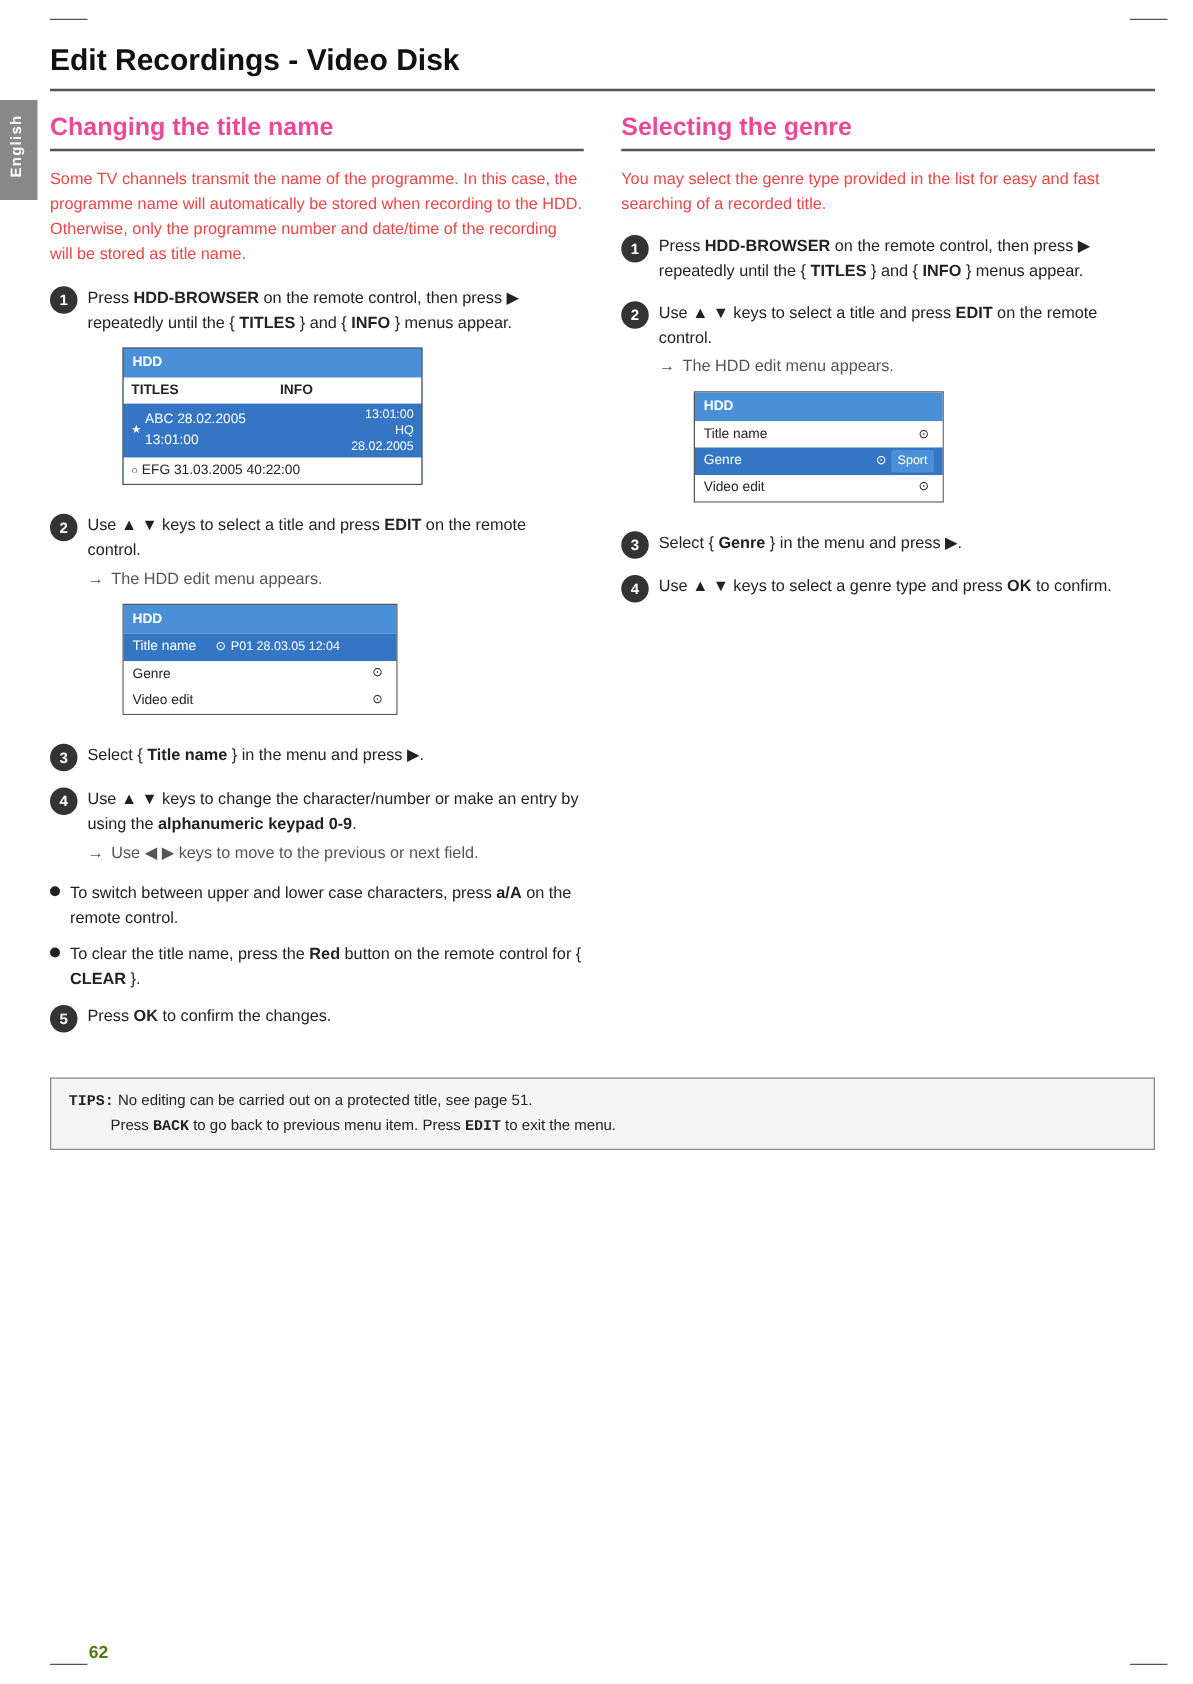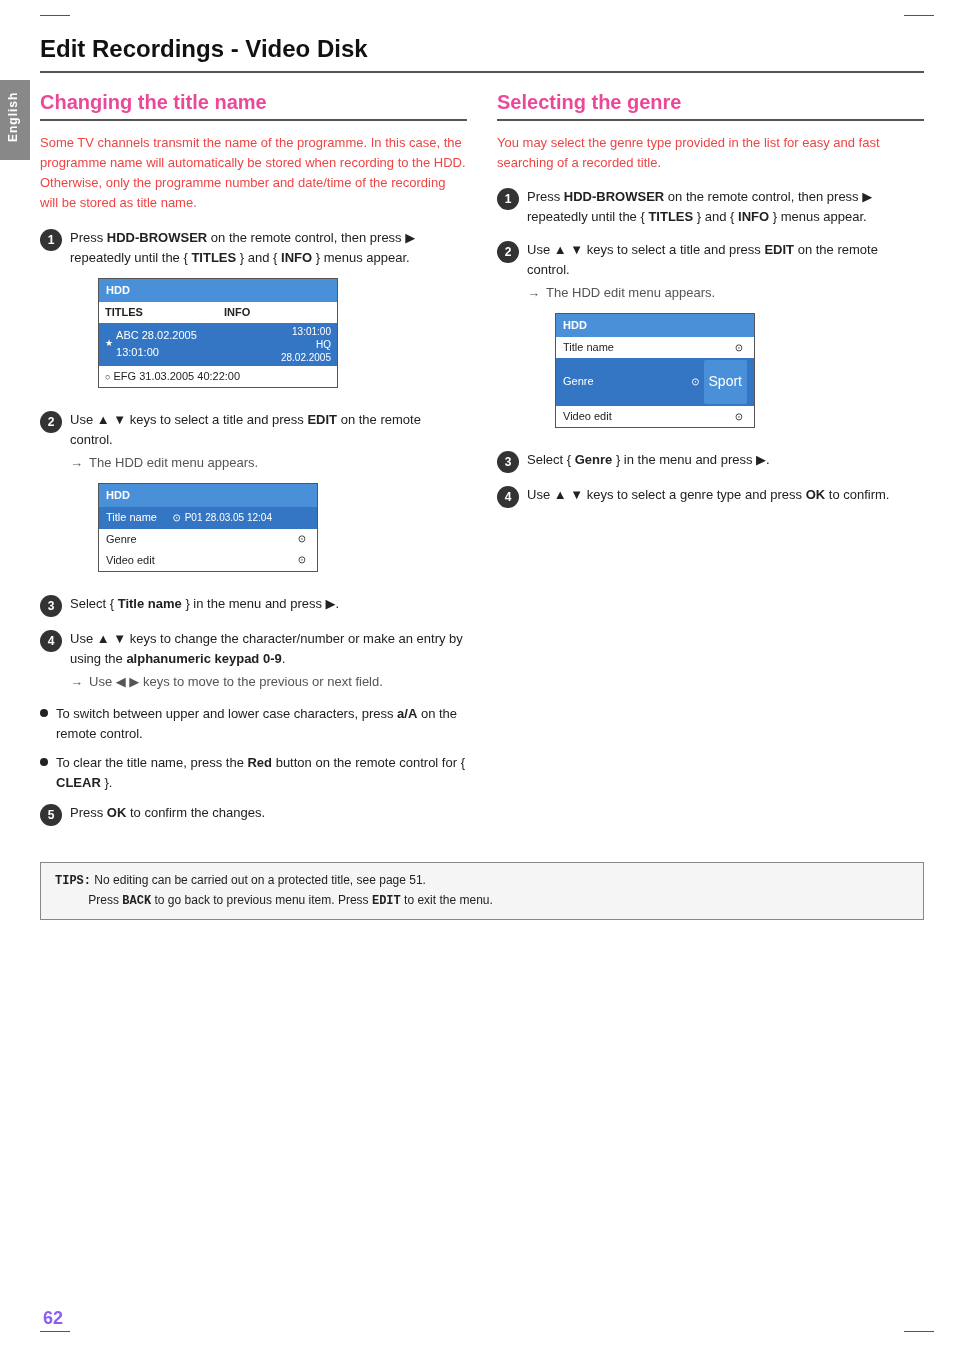--- a/index.html
+++ b/index.html
@@ -255,24 +255,24 @@
 
     .tips-box b {
       font-weight: bold;
       font-family: Liberation Mono, monospace;
     }
 
     
     .page-number {
       position: absolute;
       bottom: 18px;
-      left: 43px;
-      font-size: 18px;
-      font-weight: bold;
-      color: #8b5cf6;
+      left: 71px;
+      font-size: 14px;
+      font-weight: bold;
+      color: #4d7c0f;
     }
 
     
     .corner-tl {
       position: absolute;
       top: 15px;
       left: 40px;
       width: 30px;
       border-top: 1.5px solid #555;
     }
@@ -336,24 +336,24 @@
       flex: 1;
     }
 
     .hdd-genre-icon {
       width: 16px;
       text-align: center;
       font-size: 10px;
     }
 
     .hdd-genre-value {
-      font-size: 14px;
+      font-size: 10px;
       color: #fff;
       background: #4a90d9;
-      padding: 11px 5px;
+      padding: 1px 5px;
       border-radius: 2px;
     }
 
   </style>
 </head>
 <body>
 
 <div class="page-outer">
 
   <div class="corner-tl"></div>

